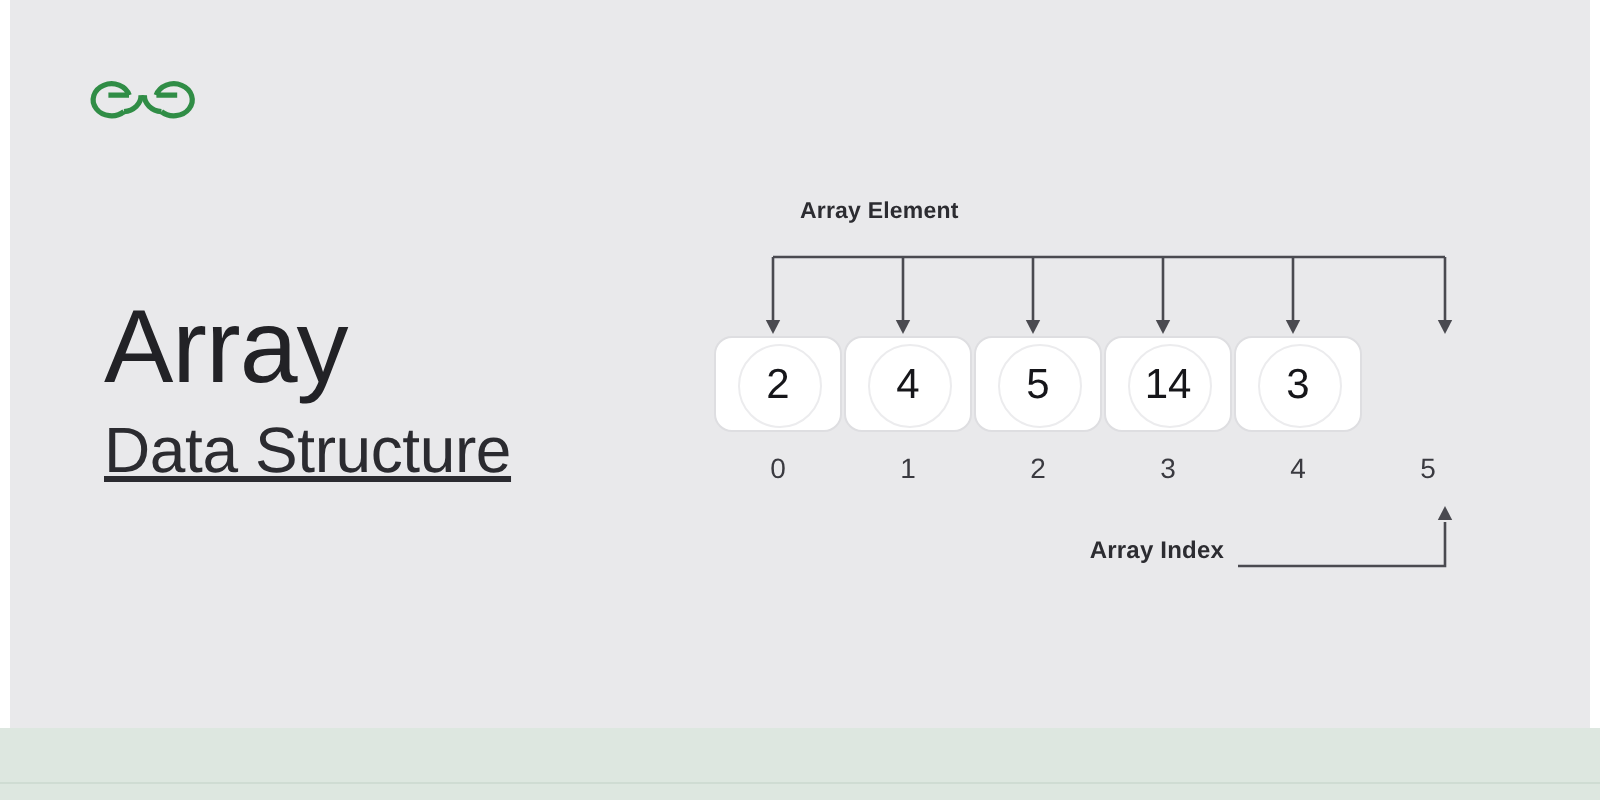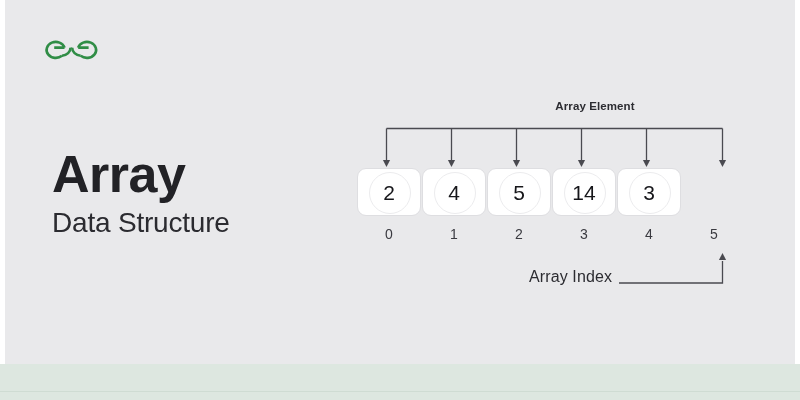--- a/index.html
+++ b/index.html
@@ -62,33 +62,34 @@
 
   
   .headline {
     position: absolute;
     left: 52px;
     top: 148px;
     width: 320px;
   }
   .headline-title {
     font-size: 52px;
-    font-weight: 700;
+    font-weight: 400;
     letter-spacing: -0.5px;
     color: #222226;
     line-height: 1.02;
     margin: 0;
   }
   .headline-subtitle {
-    font-size: 28px;
+    font-size: 32px;
     font-weight: 400;
     letter-spacing: -0.2px;
     color: #2b2b30;
     line-height: 1.25;
     margin: 4px 0 11px 0;
+    text-decoration: underline;
   }
 
   
   .diagram {
     position: absolute;
     left: 357px;
     top: 100px;
     width: 390px;
     height: 200px;
   }
@@ -100,21 +101,21 @@
     width: 390px;
     height: 85px;
     overflow: visible;
   }
 
   .element-label {
     position: absolute;
     left: 0;
     top: 0;
     width: 390px;
-    text-align: center;
+    text-align: left;
     font-size: 11.5px;
     font-weight: 700;
     color: #2c2c31;
     letter-spacing: 0.1px;
     transform: translateX(43px);
   }
 
   .boxes {
     position: absolute;
     left: 0;
@@ -176,22 +177,22 @@
     top: 145px;
     width: 390px;
     height: 55px;
     overflow: visible;
   }
 
   .index-label {
     position: absolute;
     left: 255px;
     top: 168px;
-    font-size: 16px;
-    font-weight: 400;
+    font-size: 12px;
+    font-weight: 700;
     color: #2c2c31;
     letter-spacing: 0.1px;
     white-space: nowrap;
     transform: translateX(-100%);
   }
 </style>
 </head>
 <body>
 
 <div id="canvas">

